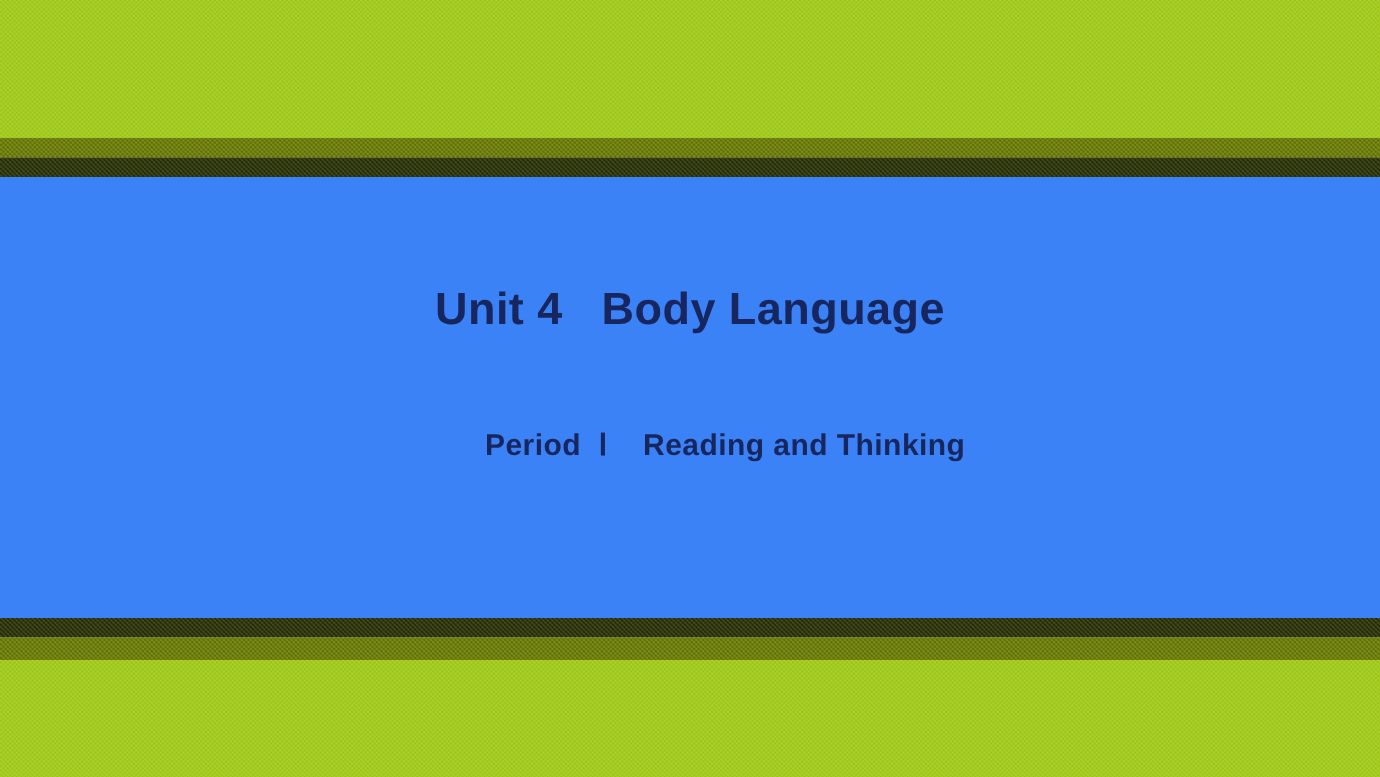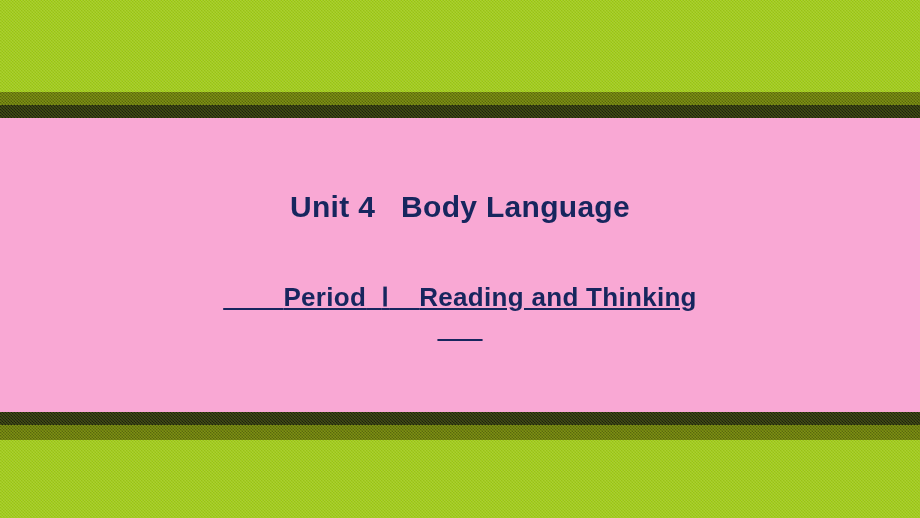--- a/index.html
+++ b/index.html
@@ -85,21 +85,21 @@
   .banner-bottom .band-olive  { top: 13px; height: 15px; }
   .banner-bottom .band-bright { top: 28px; height: 78px; }
 
   
   .content {
     position: absolute;
     left: 0;
     top: 118px;
     width: 920px;
     height: 294px;
-    background: #f9a8d4;
+    background: #3b82f6;
   }
 
   .title-block {
     position: absolute;
     left: 0;
     top: 0;
     width: 920px;
     text-align: center;
   }
 
@@ -118,25 +118,24 @@
   }
 
   .title-sub {
     position: absolute;
     left: 0;
     top: 134px;
     width: 920px;
     color: #17265E;
     font-family: "Liberation Sans", sans-serif;
     font-weight: bold;
-    font-size: 26px;
+    font-size: 20px;
     letter-spacing: 0.3px;
     line-height: 30px;
     white-space: pre;
-    text-decoration: underline;
   }
 
   .roman {
     font-family: "Liberation Serif", serif;
     font-weight: bold;
   }
 </style>
 </head>
 <body>
 

